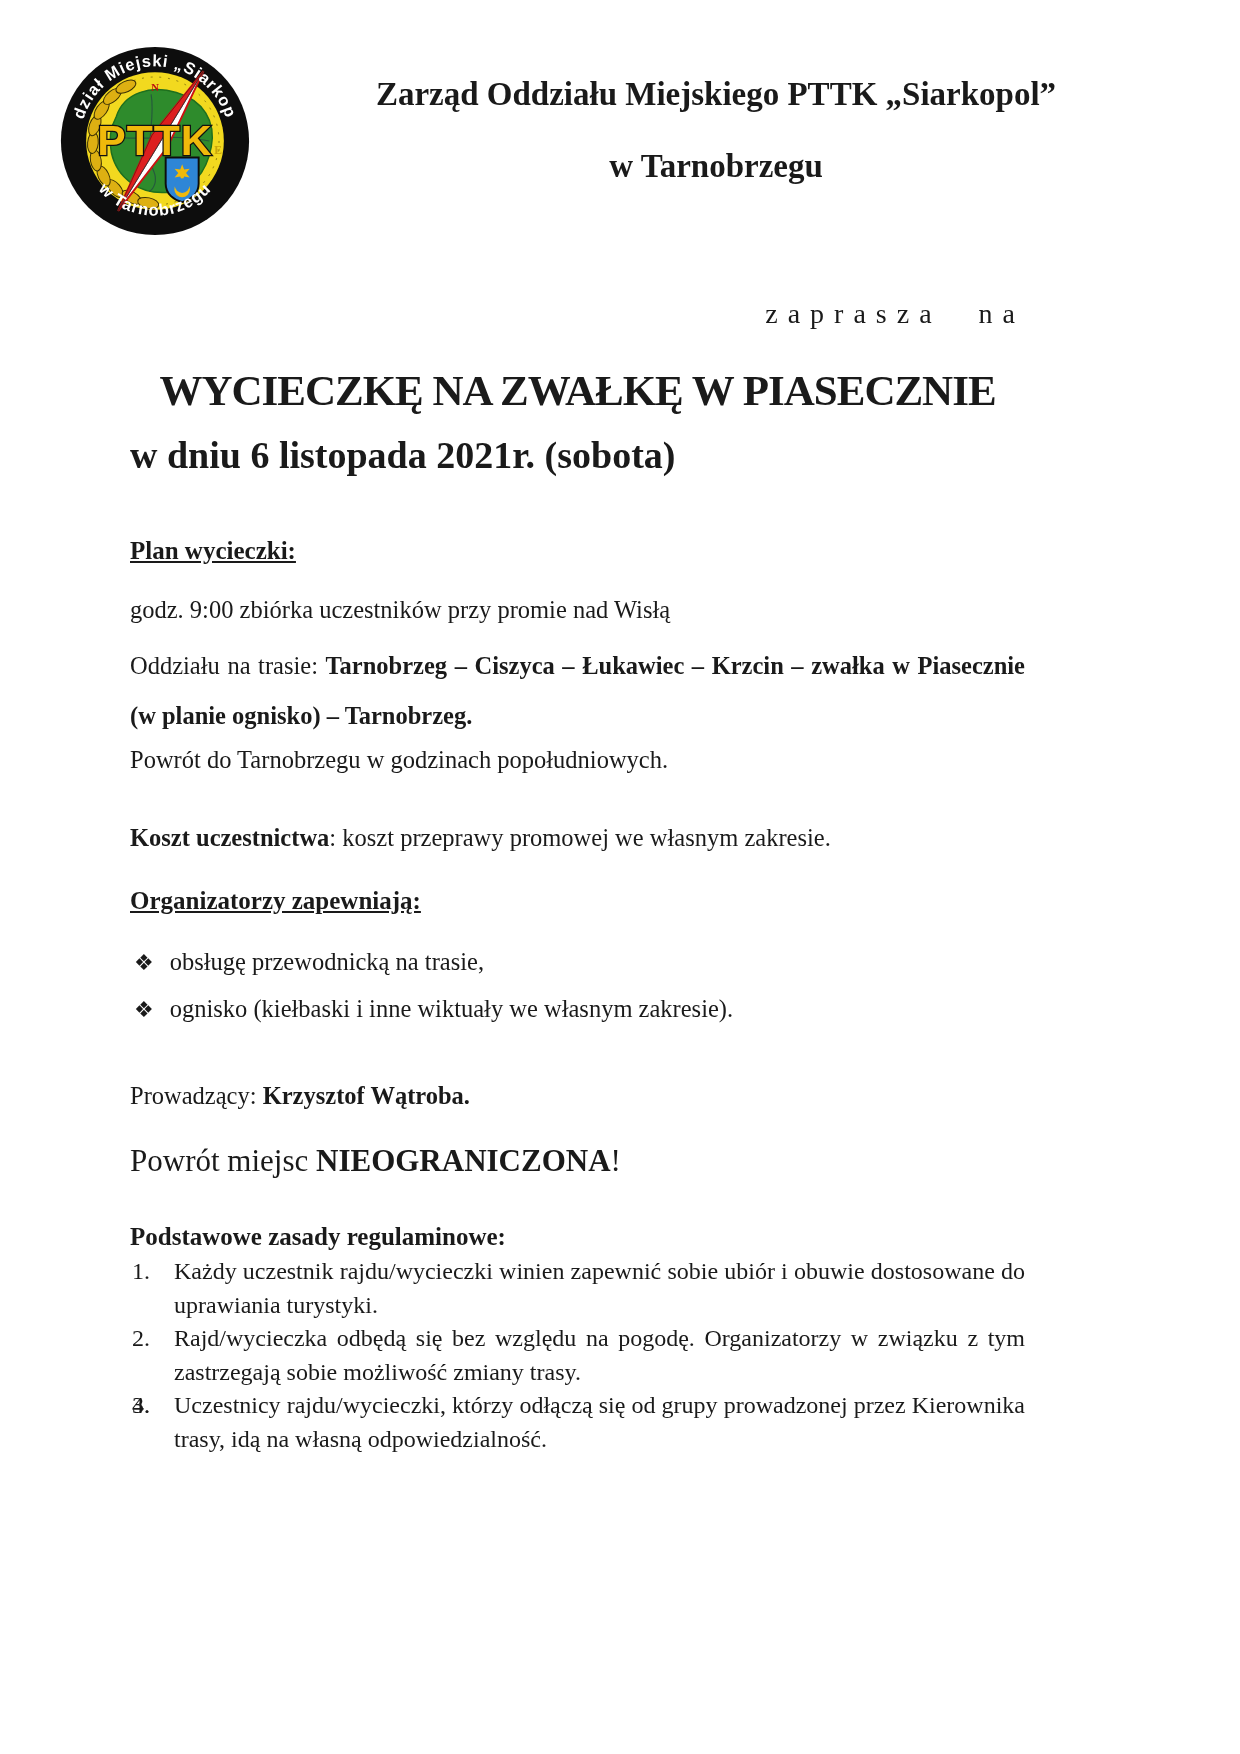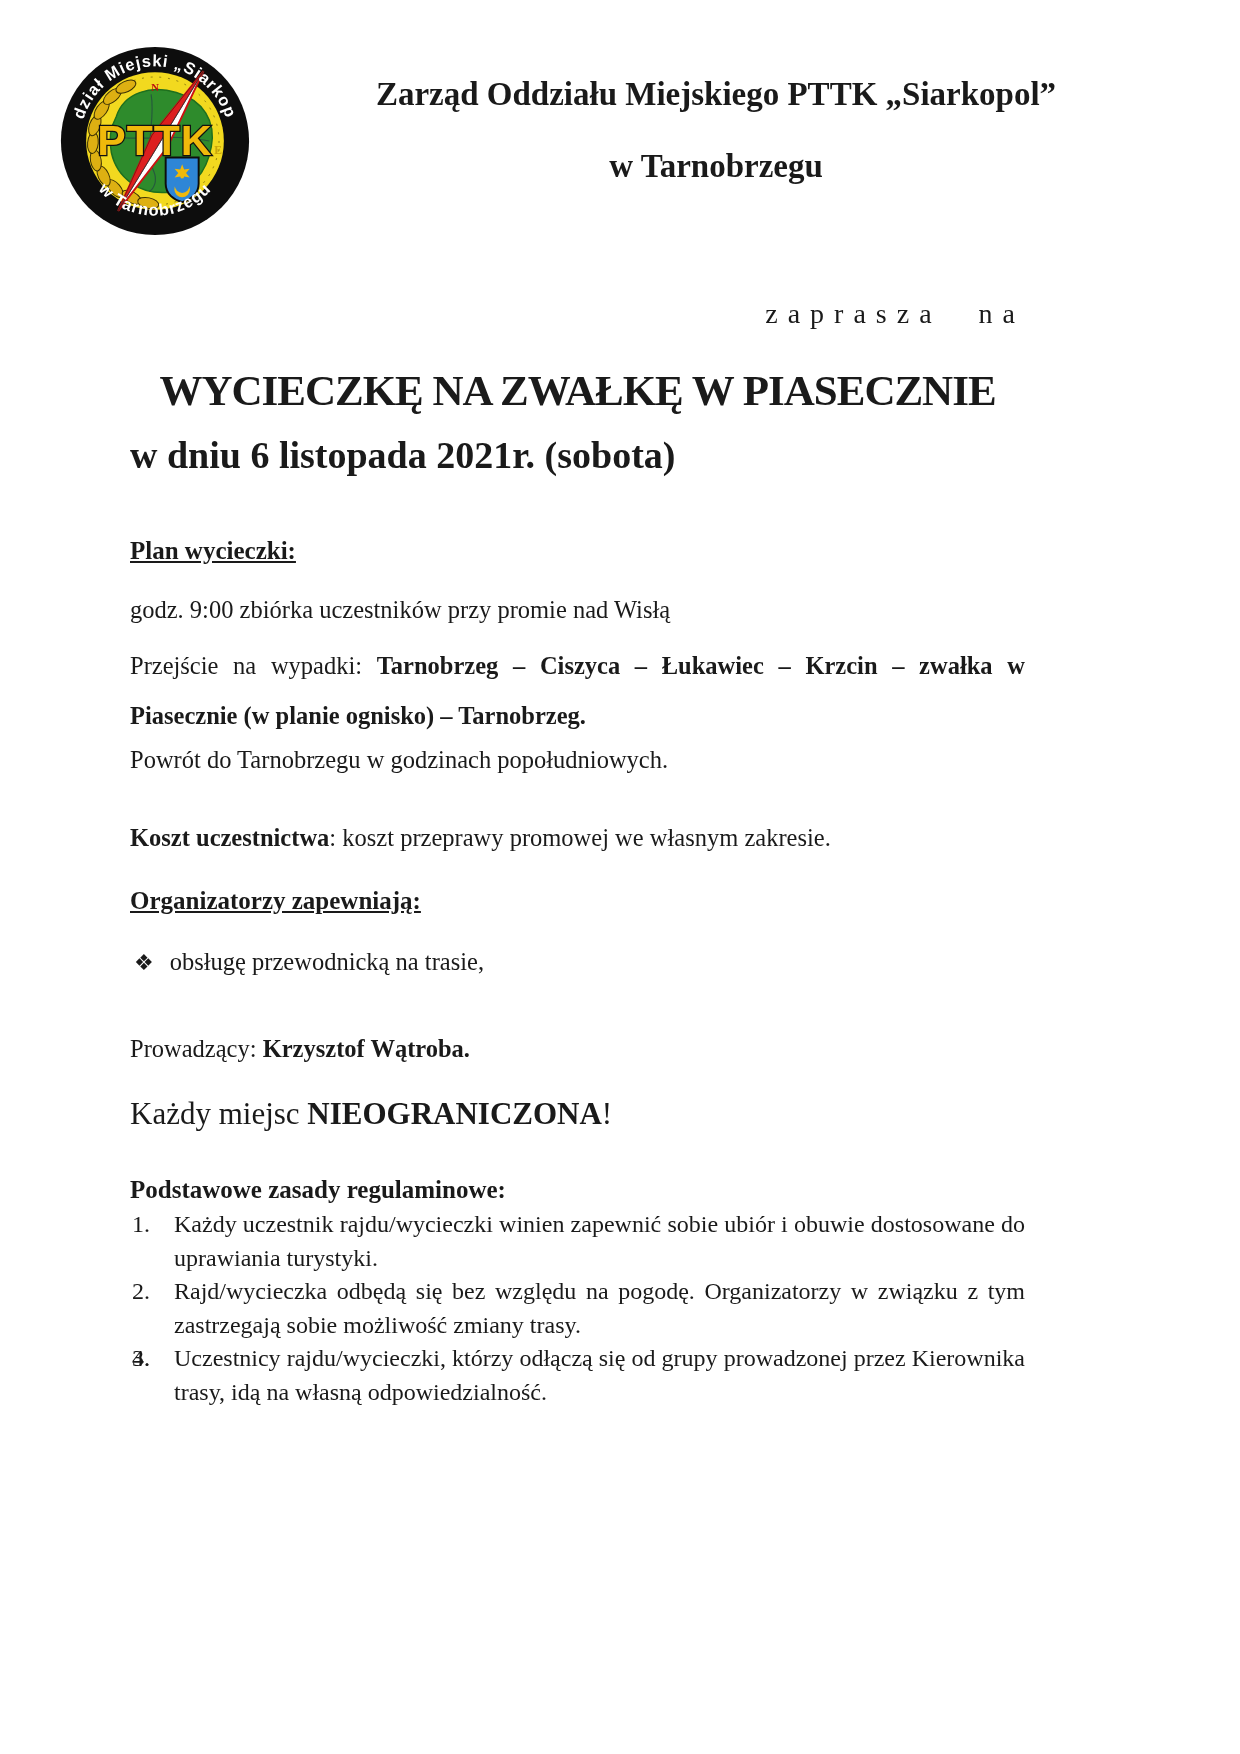--- a/index.html
+++ b/index.html
@@ -203,35 +203,36 @@
     <div class="invite">zaprasza na</div>
 
     <div class="title">WYCIECZKĘ NA ZWAŁKĘ W PIASECZNIE</div>
 
     <div class="date-line">w dniu 6 listopada 2021r. (sobota)</div>
 
     <div class="section-head plan-head">Plan wycieczki:</div>
 
     <div class="body-line">godz. 9:00 zbiórka uczestników przy promie nad Wisłą</div>
 
-    <div class="route"><span>Przejście na wypadki: </span><span class="bold">Tarnobrzeg – Ciszyca – Łukawiec – Krzcin – zwałka w Piasecznie (w planie ognisko) – Tarnobrzeg.</span></div>
+    <div class="route"><span>Oddziału na trasie: </span><span class="bold">Tarnobrzeg – Ciszyca – Łukawiec – Krzcin – zwałka w Piasecznie (w planie ognisko) – Tarnobrzeg.</span></div>
 
     <div class="body-line return-line">Powrót do Tarnobrzegu w godzinach popołudniowych.</div>
 
     <div class="body-line cost-line"><span class="bold">Koszt uczestnictwa</span><span>: koszt przeprawy promowej we własnym zakresie.</span></div>
 
     <div class="section-head org-head">Organizatorzy zapewniają:</div>
 
     <div class="bullet-list">
       <div class="bullet-item"><span class="bullet-glyph">❖</span><span>obsługę przewodnicką na trasie,</span></div>
+      <div class="bullet-item"><span class="bullet-glyph">❖</span><span>ognisko (kiełbaski i inne wiktuały we własnym zakresie).</span></div>
     </div>
 
     <div class="body-line leader-line"><span>Prowadzący: </span><span class="bold">Krzysztof Wątroba.</span></div>
 
-    <div class="capacity-line"><span>Każdy miejsc </span><span class="bold">NIEOGRANICZONA</span><span>!</span></div>
+    <div class="capacity-line"><span>Powrót miejsc </span><span class="bold">NIEOGRANICZONA</span><span>!</span></div>
 
     <div class="rules-head">Podstawowe zasady regulaminowe:</div>
 
     <div class="rules-list">
       <div class="rule-item"><span class="rule-num">1.</span><span>Każdy uczestnik rajdu/wycieczki winien zapewnić sobie ubiór i obuwie dostosowane do uprawiania turystyki.</span></div>
       <div class="rule-item"><span class="rule-num">2.</span><span>Rajd/wycieczka odbędą się bez względu na pogodę. Organizatorzy w związku z tym zastrzegają sobie możliwość zmiany trasy.</span></div>
       <div class="rule-item"><span class="rule-num">3.</span></div>
       <div class="rule-item"><span class="rule-num">4.</span><span>Uczestnicy rajdu/wycieczki, którzy odłączą się od grupy prowadzonej przez Kierownika trasy, idą na własną odpowiedzialność.</span></div>
     </div>
 

